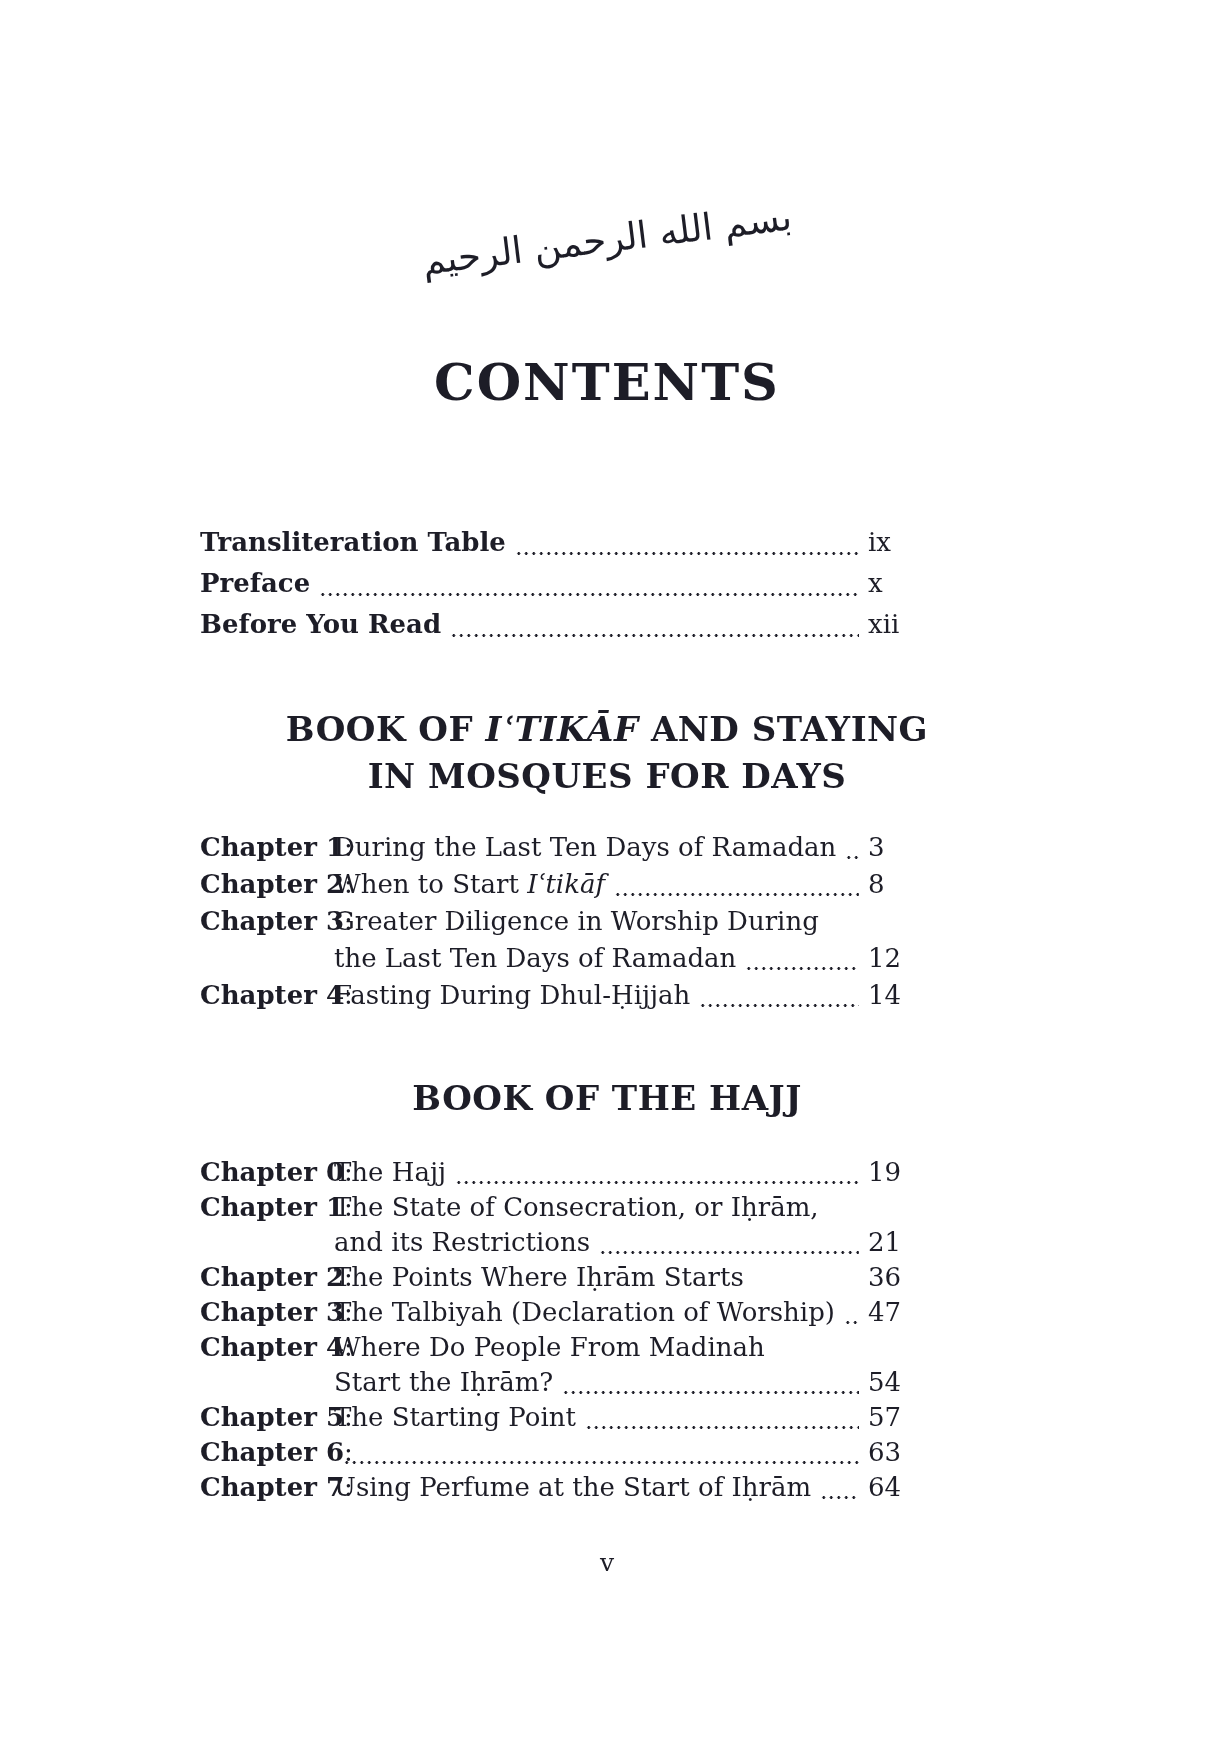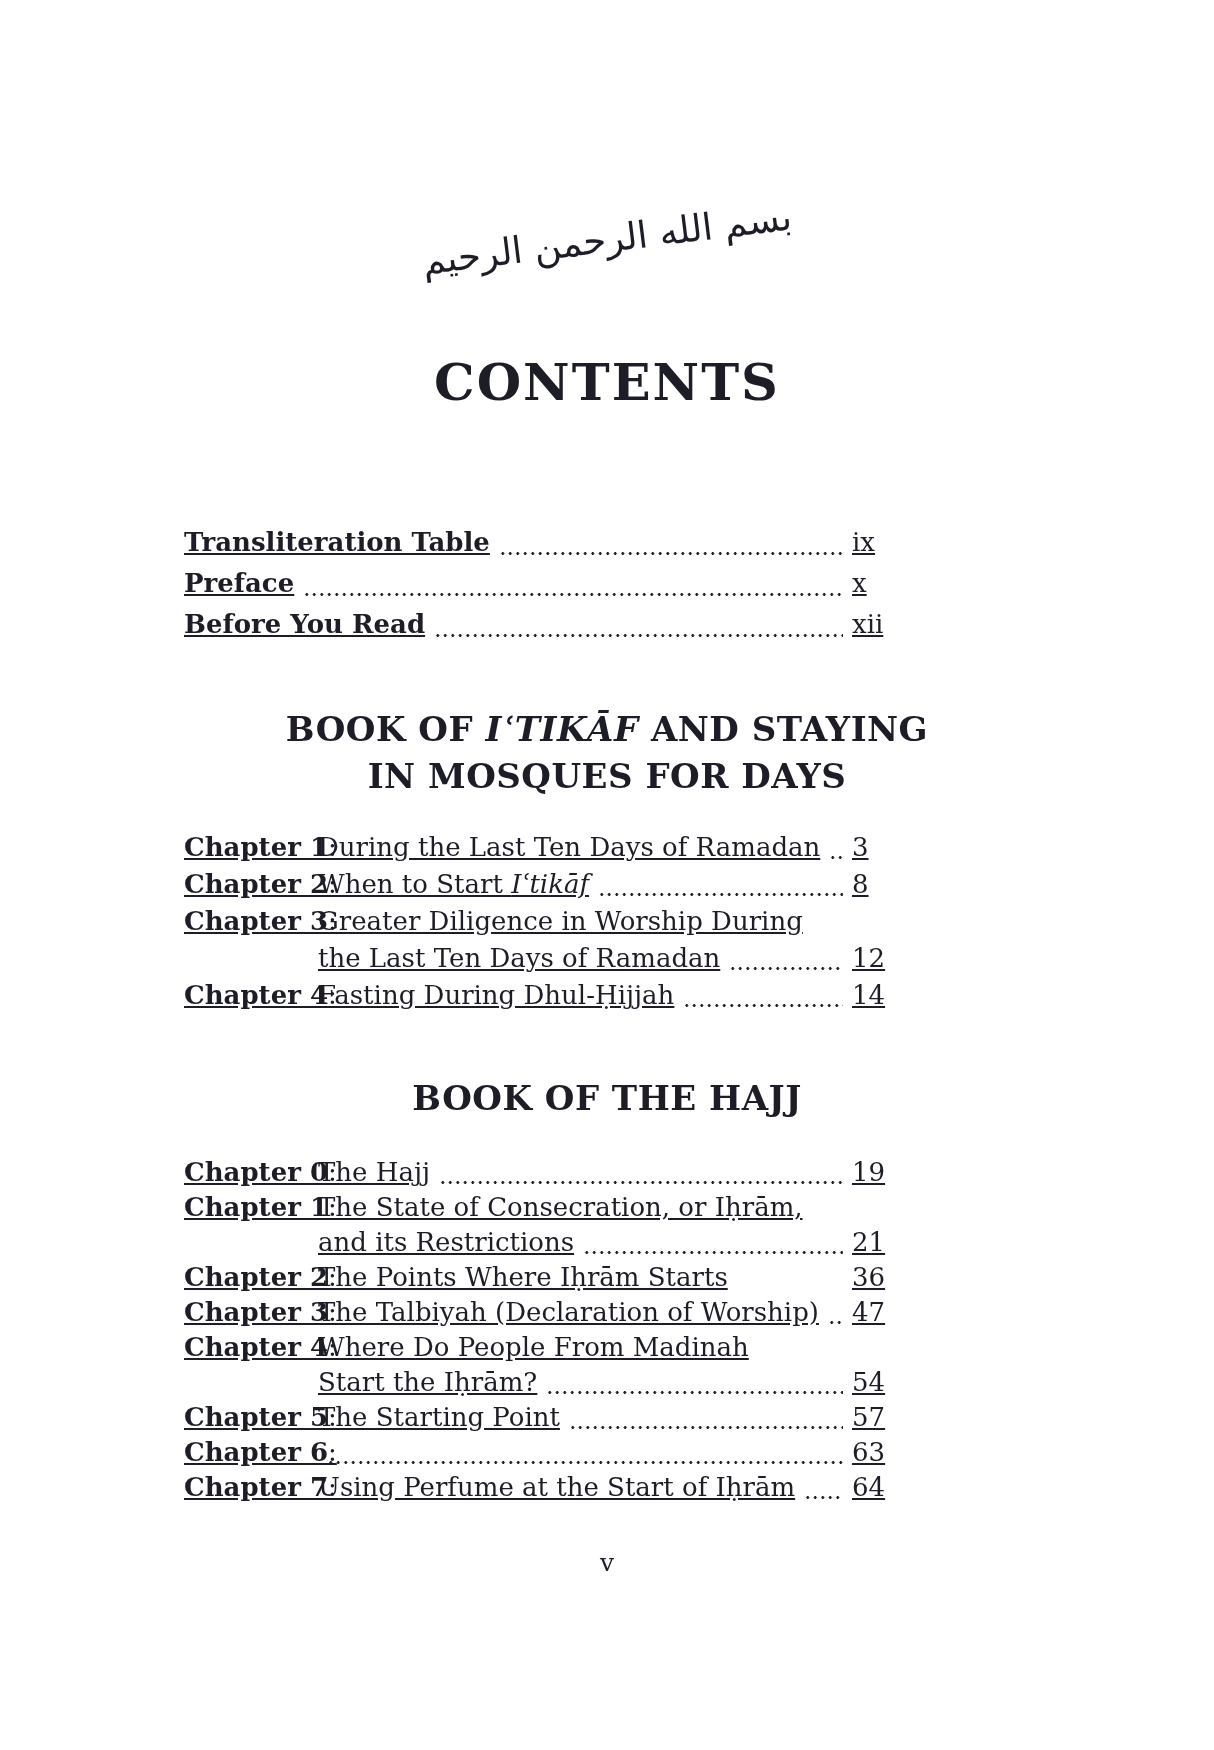--- a/index.html
+++ b/index.html
@@ -31,21 +31,21 @@
   
   .book-heading{
     font-size:34px;font-weight:bold;letter-spacing:0.5px;
     line-height:47px;
   }
   #book1-heading{top:706px;}
   #book2-heading{top:1075px;}
   .book-heading .it{font-style:italic;}
 
   
-  .toc{left:184px;width:714px;text-decoration:underline;}
+  .toc{left:200px;width:714px;}
   .row{display:flex;}
   .fm-row{height:41px;line-height:41px;font-size:26px;}
   .bk1-row{height:37px;line-height:37px;font-size:26px;}
   .bk2-row{height:35px;line-height:35px;font-size:26px;}
   #front-matter{top:522px;}
   #book1-rows{top:829px;}
   #book2-rows{top:1155px;}
 
   .fm-title{font-weight:bold;white-space:nowrap;}
   .lbl{width:134px;flex:0 0 134px;white-space:nowrap;}

